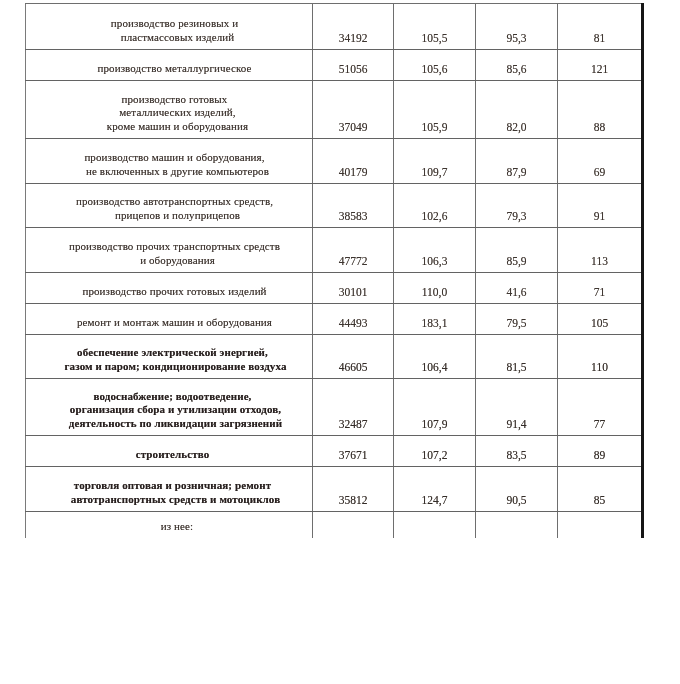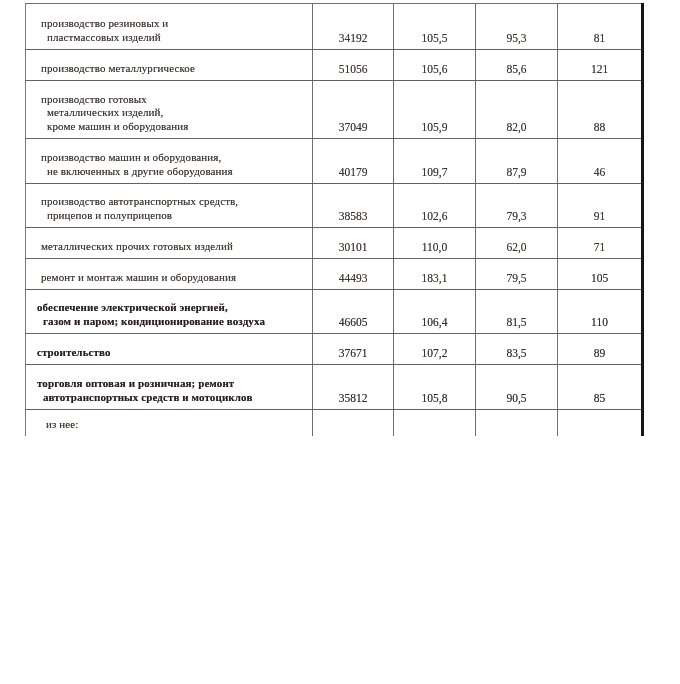--- a/index.html
+++ b/index.html
@@ -34,20 +34,21 @@
   }
   td:last-child{border-right:none;}
   tr.no-line td{border-bottom:none;}
   td.label{
     padding:3px 4px 5px 15px;
     font-size:11px;
     line-height:13.5px;
     color:#3c3430;
     text-shadow:0 0 0.5px rgba(70,55,45,.65);
     letter-spacing:.1px;
+    text-align:center;
   }
   tr.section td.label{
     padding-left:11px;
     font-weight:bold;
     color:#272020;
   }
   tr.note td.label{
     padding-left:20px;
   }
   td.label .cont{padding-left:6px;}
@@ -99,44 +100,54 @@
             <div class="line cont">кроме машин и оборудования</div>
           </td>
           <td class="val">37049</td>
           <td class="val">105,9</td>
           <td class="val">82,0</td>
           <td class="val">88</td>
         </tr>
         <tr>
           <td class="label" style="height: 36px;">
             <div class="line">производство машин и оборудования,</div>
-            <div class="line cont">не включенных в другие оборудования</div>
+            <div class="line cont">не включенных в другие компьютеров</div>
           </td>
           <td class="val">40179</td>
           <td class="val">109,7</td>
           <td class="val">87,9</td>
-          <td class="val">46</td>
+          <td class="val">69</td>
         </tr>
         <tr>
           <td class="label" style="height: 35px;">
             <div class="line">производство автотранспортных средств,</div>
             <div class="line cont">прицепов и полуприцепов</div>
           </td>
           <td class="val">38583</td>
           <td class="val">102,6</td>
           <td class="val">79,3</td>
           <td class="val">91</td>
         </tr>
         <tr>
+          <td class="label" style="height: 36px;">
+            <div class="line">производство прочих транспортных средств</div>
+            <div class="line cont">и оборудования</div>
+          </td>
+          <td class="val">47772</td>
+          <td class="val">106,3</td>
+          <td class="val">85,9</td>
+          <td class="val">113</td>
+        </tr>
+        <tr>
           <td class="label" style="height: 22px;">
-            <div class="line">металлических прочих готовых изделий</div>
+            <div class="line">производство прочих готовых изделий</div>
           </td>
           <td class="val">30101</td>
           <td class="val">110,0</td>
-          <td class="val">62,0</td>
+          <td class="val">41,6</td>
           <td class="val">71</td>
         </tr>
         <tr>
           <td class="label" style="height: 22px; font-family: Liberation Serif, serif;">
             <div class="line">ремонт и монтаж машин и оборудования</div>
           </td>
           <td class="val">44493</td>
           <td class="val">183,1</td>
           <td class="val">79,5</td>
           <td class="val">105</td>
@@ -145,35 +156,46 @@
           <td class="label" style="height: 35px;">
             <div class="line">обеспечение электрической энергией,</div>
             <div class="line cont">газом и паром; кондиционирование воздуха</div>
           </td>
           <td class="val">46605</td>
           <td class="val">106,4</td>
           <td class="val">81,5</td>
           <td class="val">110</td>
         </tr>
         <tr class="section">
+          <td class="label" style="height: 48px;">
+            <div class="line">водоснабжение; водоотведение,</div>
+            <div class="line cont">организация сбора и утилизации отходов,</div>
+            <div class="line cont">деятельность по ликвидации загрязнений</div>
+          </td>
+          <td class="val">32487</td>
+          <td class="val">107,9</td>
+          <td class="val">91,4</td>
+          <td class="val">77</td>
+        </tr>
+        <tr class="section">
           <td class="label" style="height: 22px; margin-top: 12px;">
             <div class="line">строительство</div>
           </td>
           <td class="val">37671</td>
           <td class="val">107,2</td>
           <td class="val">83,5</td>
           <td class="val">89</td>
         </tr>
         <tr class="section">
           <td class="label" style="height: 36px;">
             <div class="line">торговля оптовая и розничная; ремонт</div>
             <div class="line cont">автотранспортных средств и мотоциклов</div>
           </td>
           <td class="val">35812</td>
-          <td class="val">105,8</td>
+          <td class="val">124,7</td>
           <td class="val">90,5</td>
           <td class="val">85</td>
         </tr>
         <tr class="note no-line">
           <td class="label" style="height: 18px;">
             <div class="line">из нее:</div>
           </td>
           <td class="val"></td>
           <td class="val"></td>
           <td class="val"></td>

